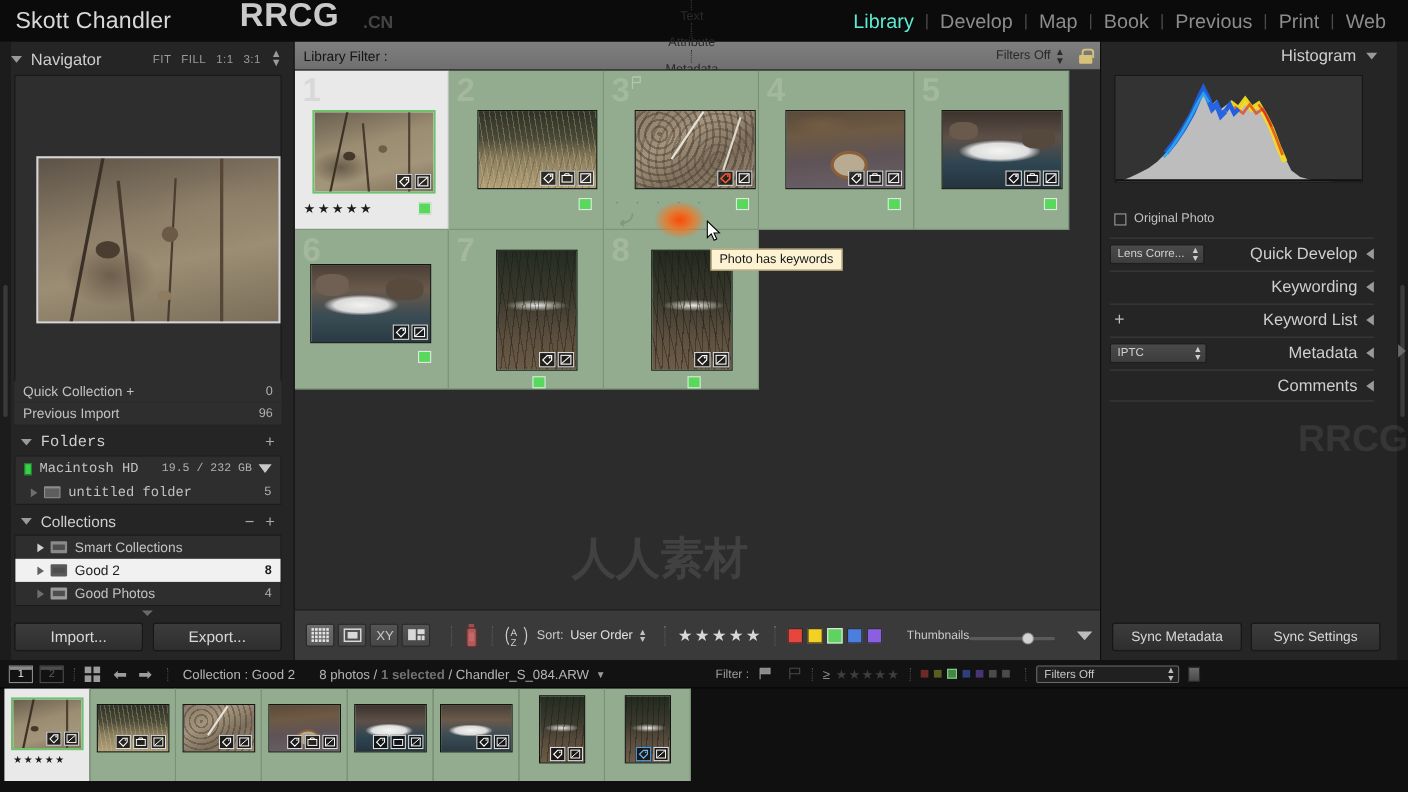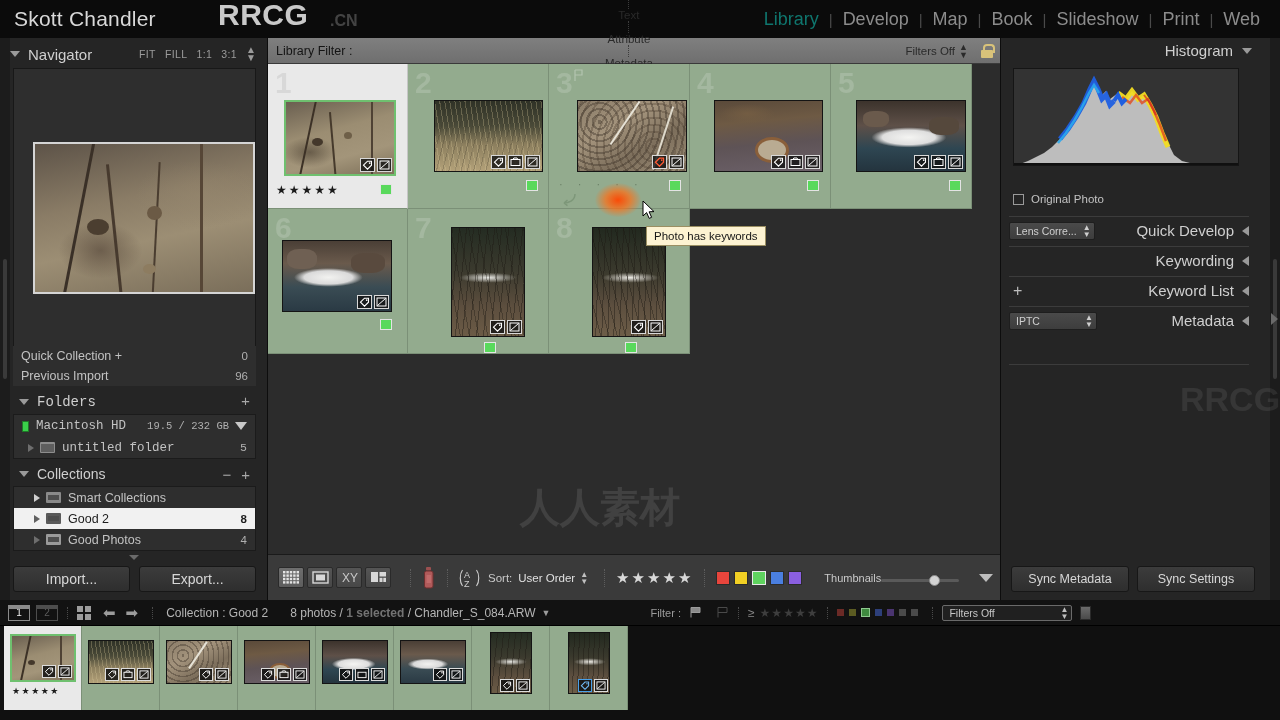--- a/index.html
+++ b/index.html
@@ -18,21 +18,21 @@
     background: #0b0b0b;
     display: flex; align-items: center; justify-content: space-between;
   }
   .identity {
     color: #d8d8d8; font-size: 21px; padding-left: 14px; letter-spacing: .2px;
   }
   .modules { display: flex; align-items: center; padding-right: 10px; }
   .module-item {
     color: #8c8c8c; font-size: 18px; padding: 0 10px; cursor: default;
   }
-  .module-item.active { color: #0f766e; }
+  .module-item.active { color: #5eead4; }
   .module-sep { color: #4a4a4a; font-size: 15px; }
 
   
   .wm {
     position: absolute; pointer-events: none; user-select: none;
     color: rgba(255,255,255,0.085); font-weight: bold;
   }
   .wm-rrcg { left: 218px; top: -2px; font-size: 30px; color: rgba(235,235,235,0.85); letter-spacing:.5px;}
   .wm-gcn { left: 255px; top: 18px; font-size: 30px; color: rgba(200,200,200,0.30); }
 
@@ -327,21 +327,21 @@
     <div class="identity">Skott Chandler</div>
     <div class="modules">
       <span class="module-item active">Library</span>
       <span class="module-sep">|</span>
       <span class="module-item">Develop</span>
       <span class="module-sep">|</span>
       <span class="module-item">Map</span>
       <span class="module-sep">|</span>
       <span class="module-item">Book</span>
       <span class="module-sep">|</span>
-      <span class="module-item">Slideshow</span>
+      <span class="module-item">Previous</span>
       <span class="module-sep">|</span>
       <span class="module-item">Print</span>
       <span class="module-sep">|</span>
       <span class="module-item">Web</span>
     </div>
     <div class="wm wm-rrcg">RRCG</div>
     <div class="wm wm-gcn" style="font-size:16px;left:330px;top:12px;">.CN</div>
   </div>
 
   <div class="left-panel">
@@ -837,20 +837,24 @@
 
     <div class="rsec" style="top:268px;">
       <span class="combo" style="width:88px;">
         <span>IPTC</span>
         <span class="spin" style="margin-left:auto;">▲<br>▼</span>
       </span>
       <span class="rsec-title">Metadata</span>
       <span class="tri-left"></span>
     </div>
 
+    <div class="rsec" style="top:298px;">
+      <span class="rsec-title">Comments</span>
+      <span class="tri-left"></span>
+    </div>
     <div style="position:absolute;left:8px;top:326px;width:240px;border-top:1px solid #3c3c3c;"></div>
 
     <div class="sync-btns">
       <div class="lbtn" style="font-size:12.5px;">Sync Metadata</div>
       <div class="lbtn" style="font-size:12.5px;">Sync Settings</div>
     </div>
 
     <div style="position:absolute;right:2px;top:50%;transform:translateY(-50%);width:0;height:0;border-top:6px solid transparent;border-bottom:6px solid transparent;border-left:7px solid #6a6a6a;"></div>
   </div>
 

